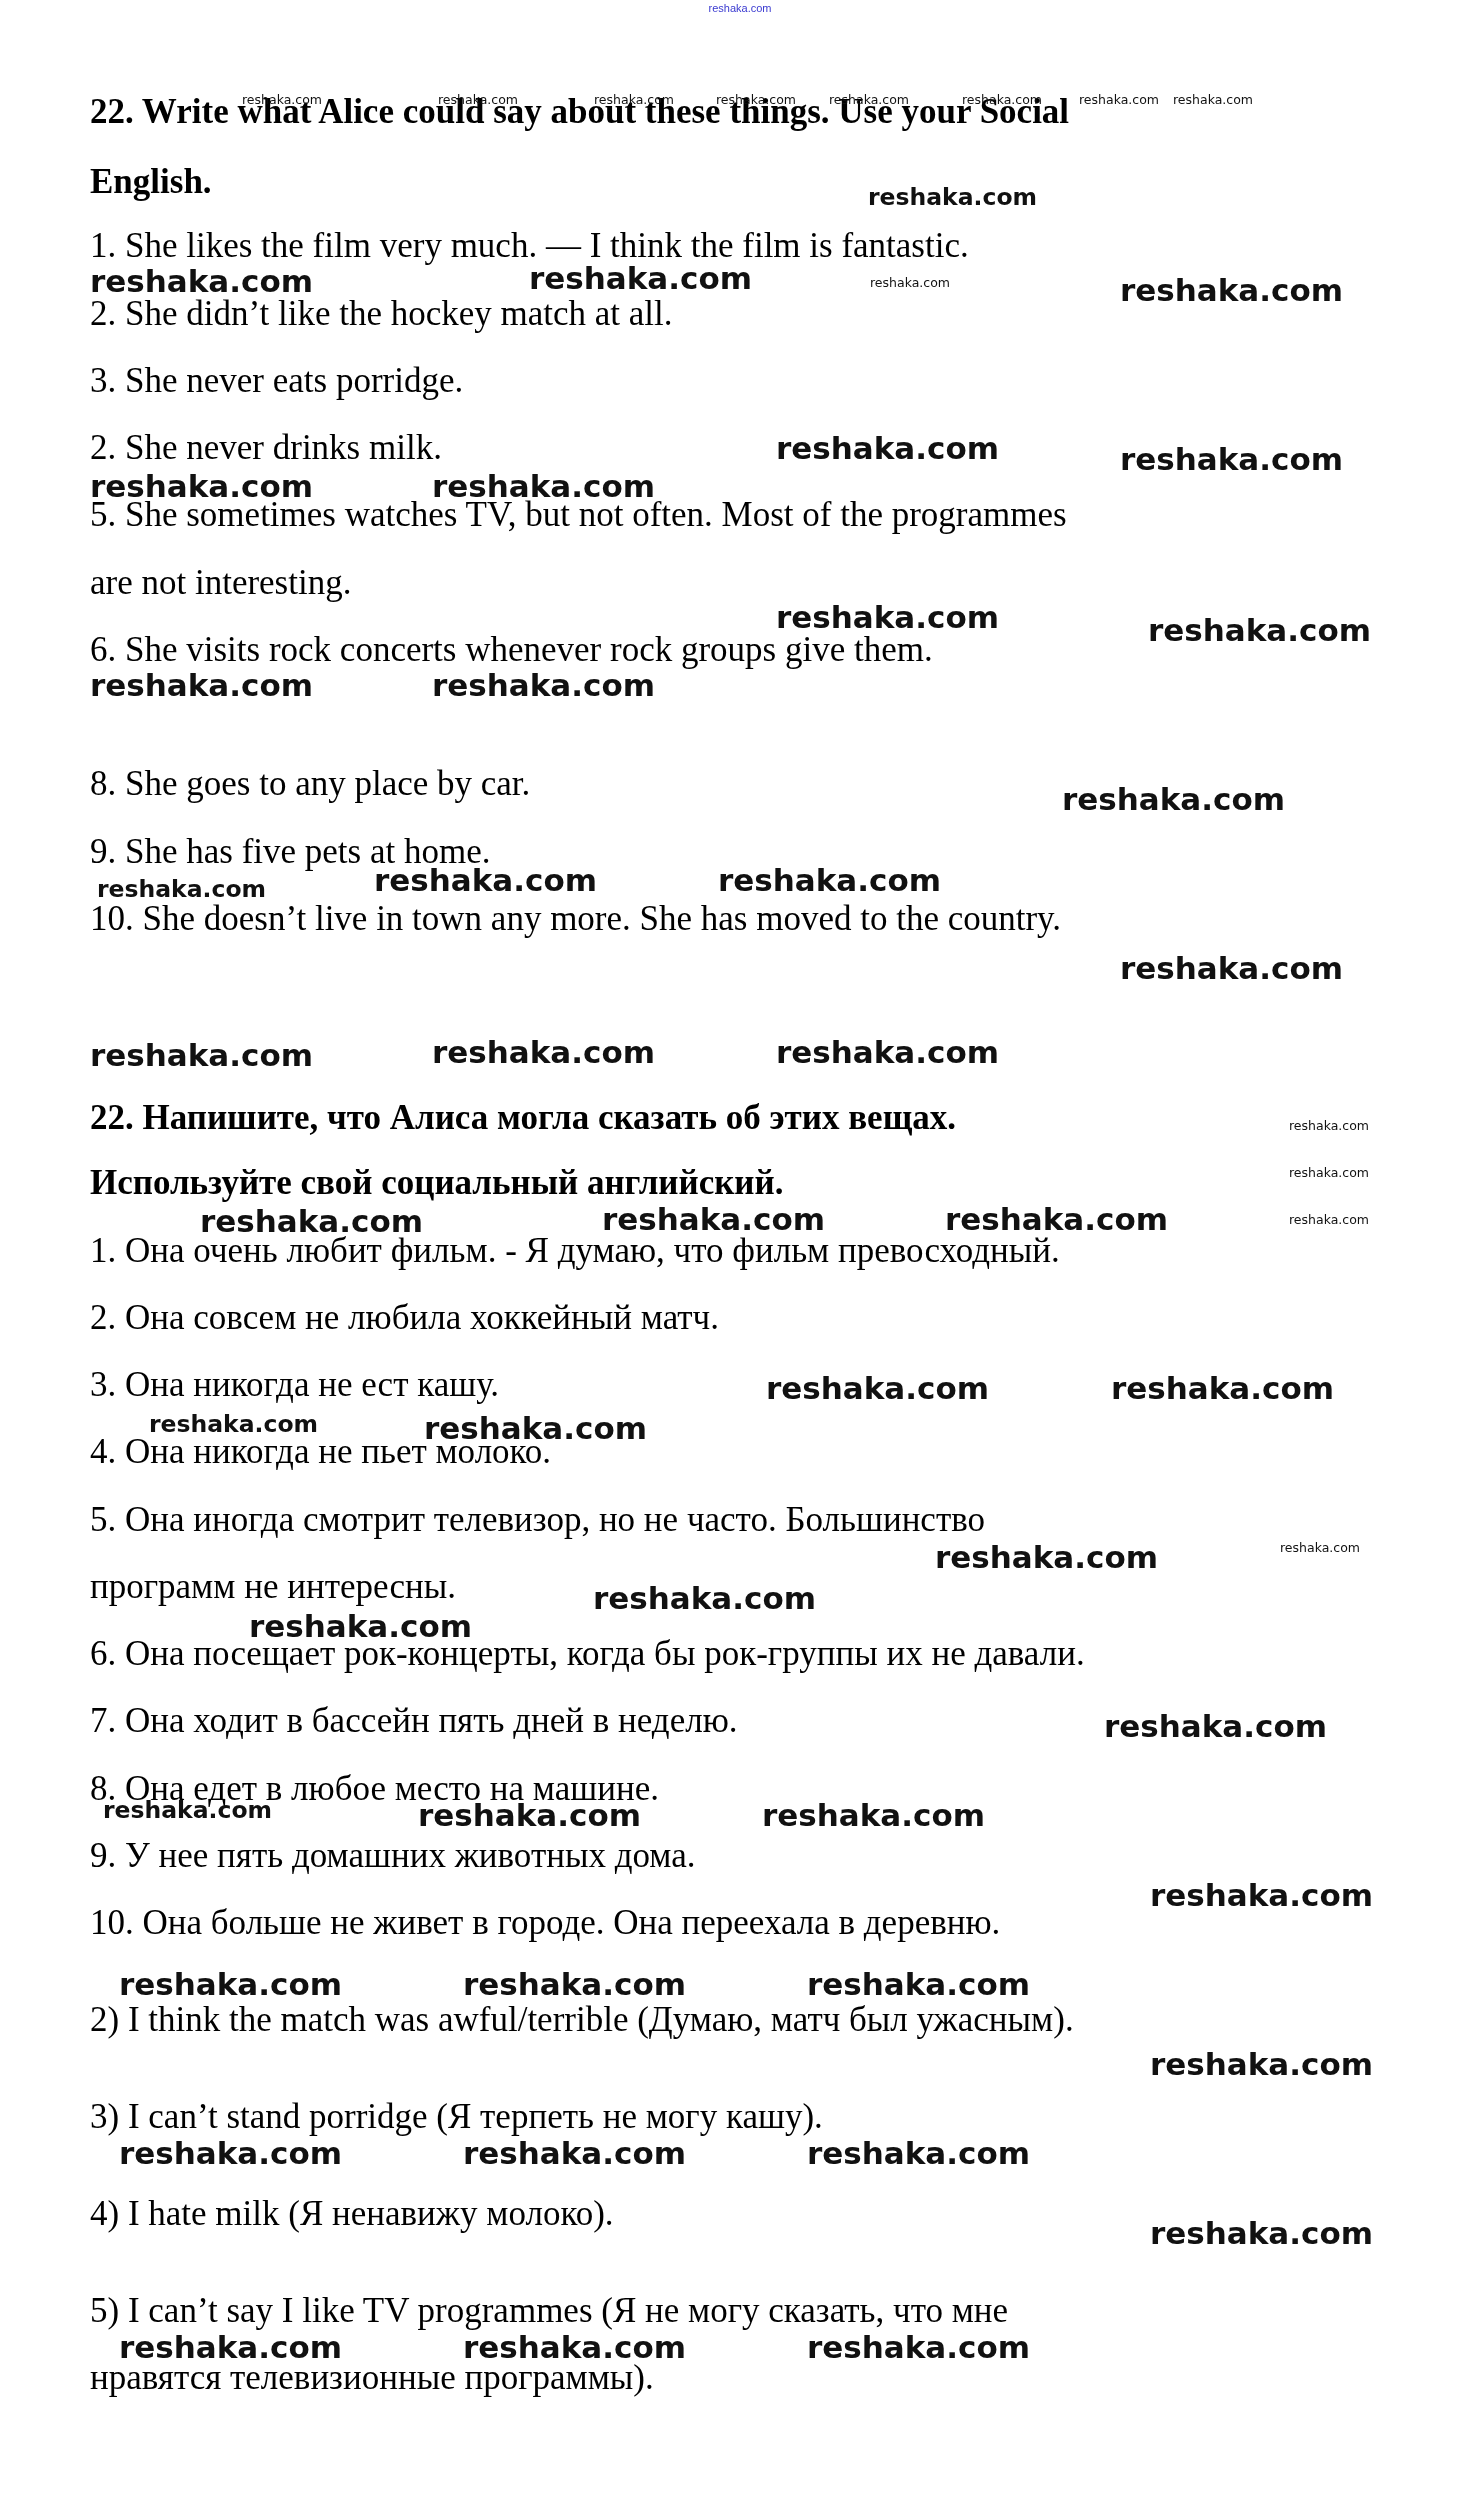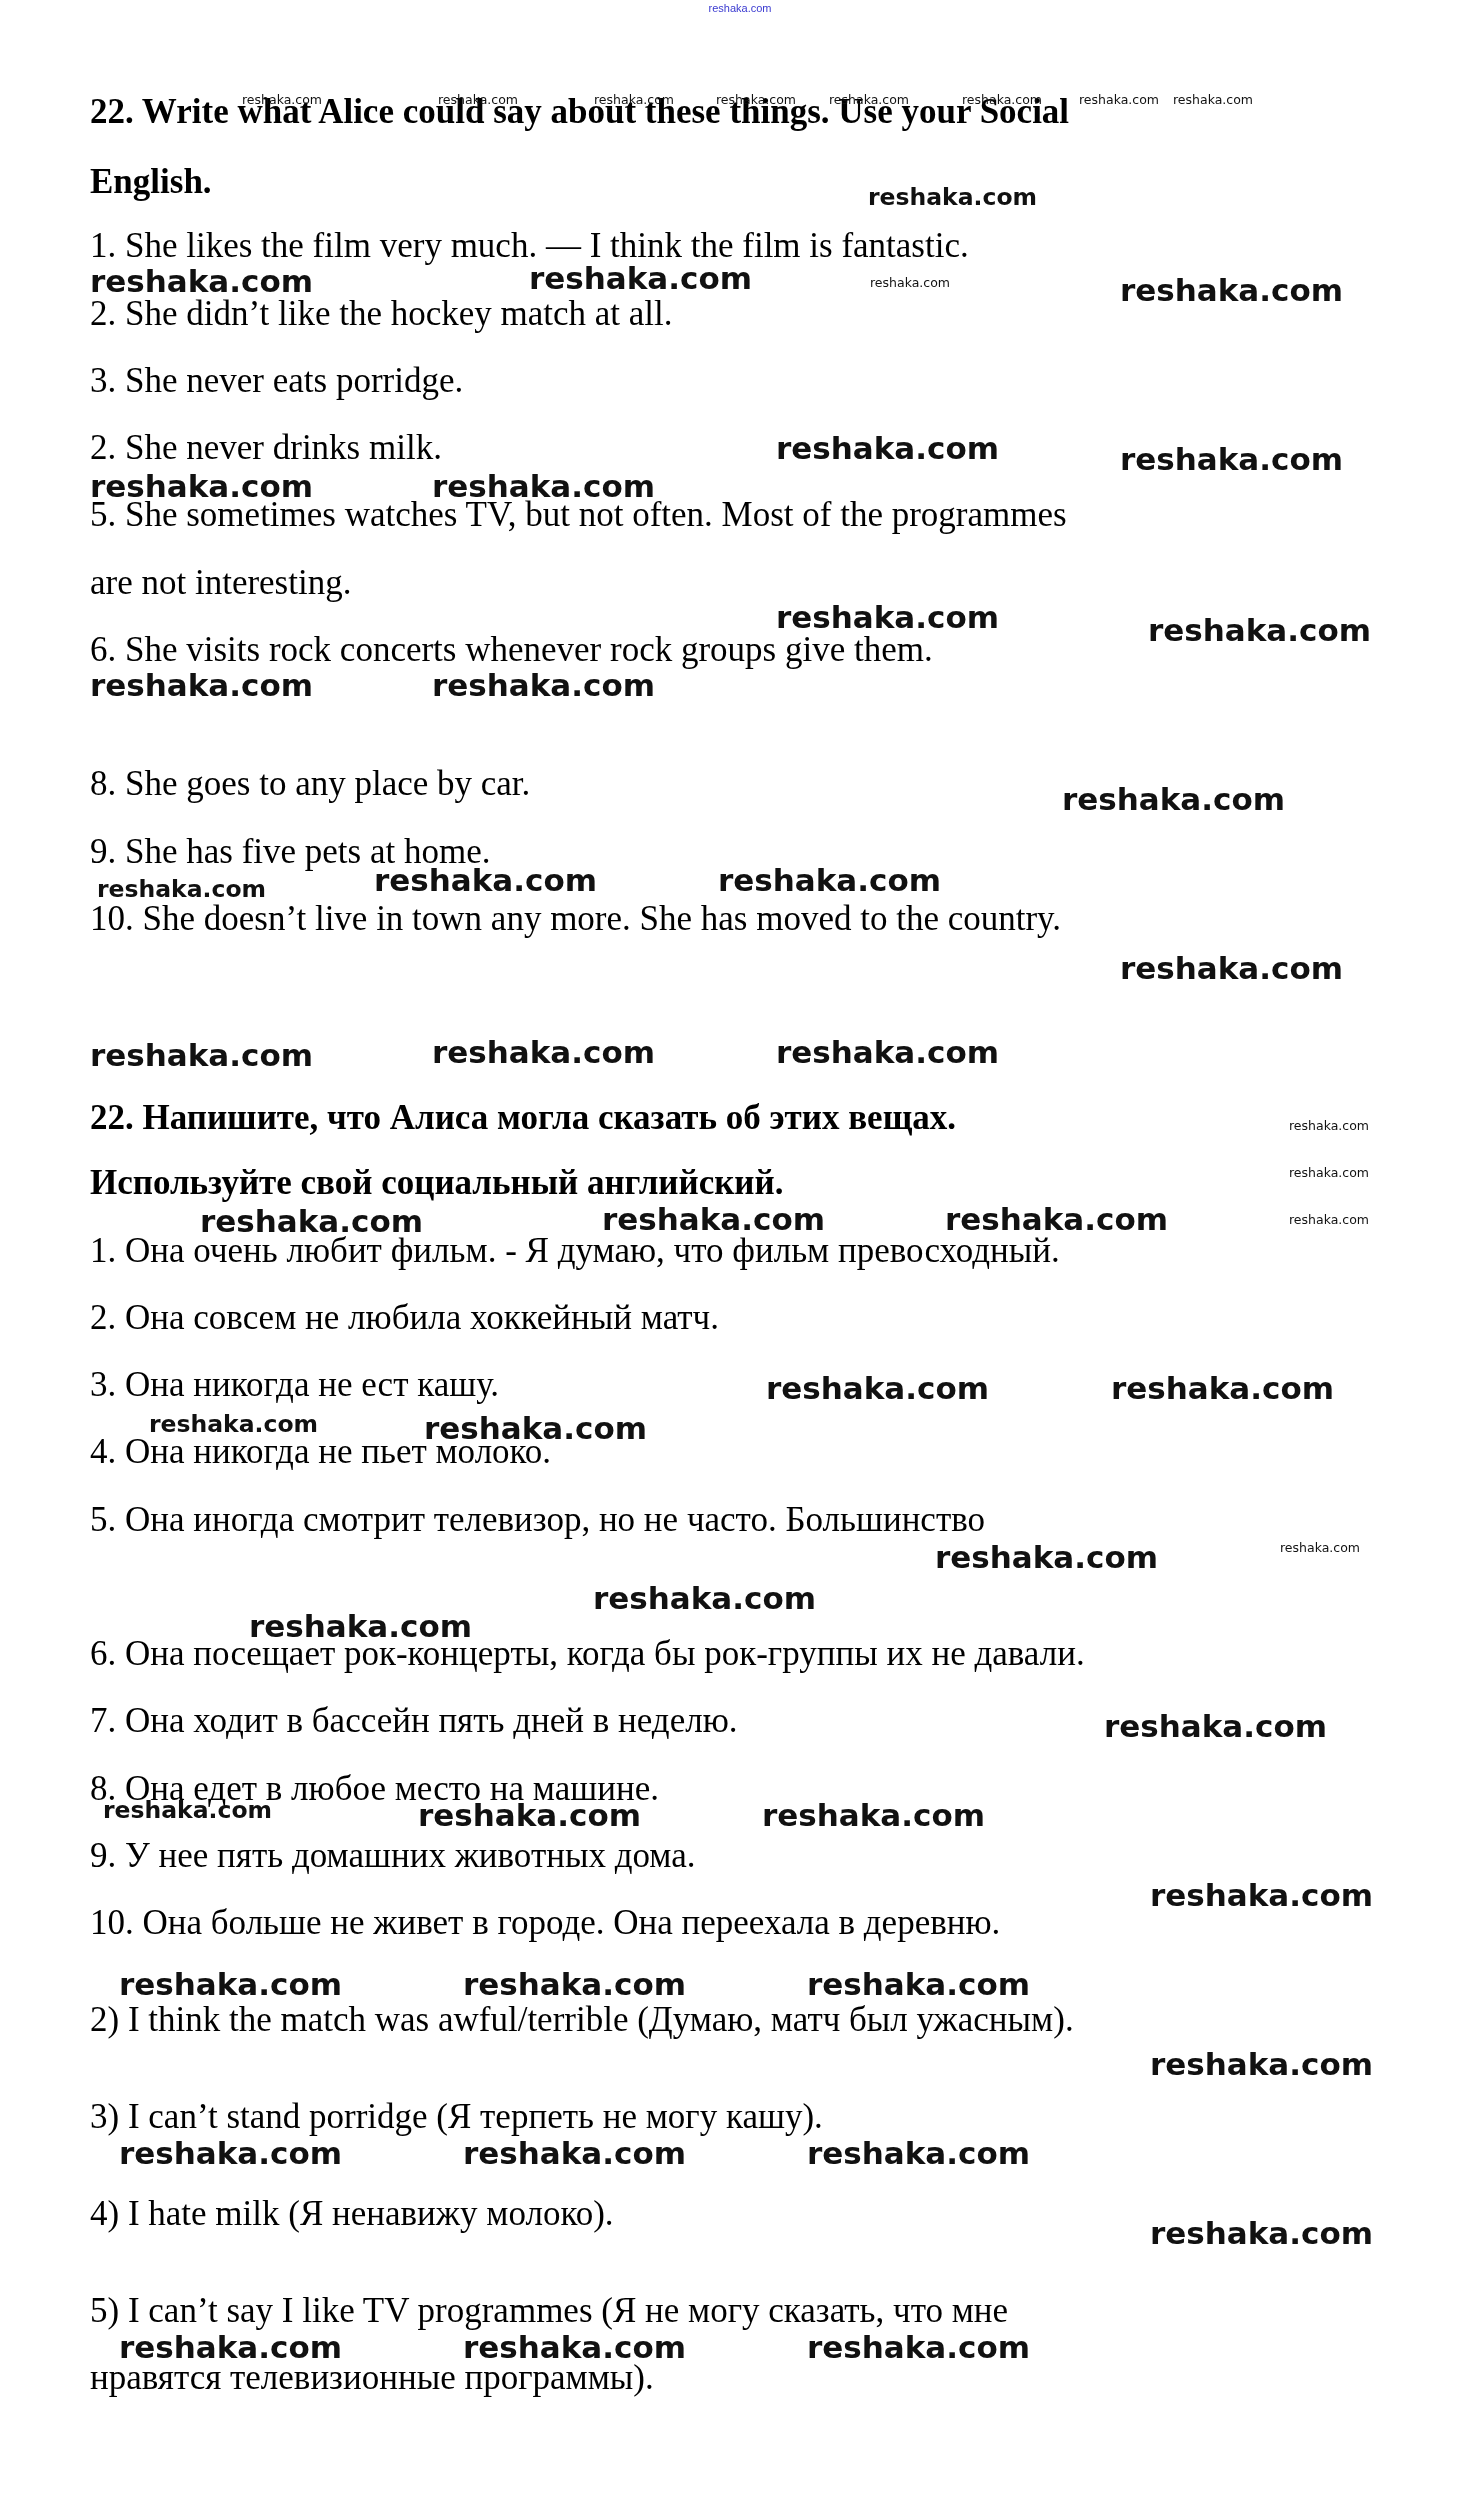--- a/index.html
+++ b/index.html
@@ -43,20 +43,21 @@
   <div class="line" style="top:834px">9. She has five pets at home.</div>
   <div class="line" style="top:901px">10. She doesn’t live in town any more. She has moved to the country.</div>
 
   <div class="line bold" style="top:1100px">22. Напишите, что Алиса могла сказать об этих вещах.</div>
   <div class="line bold" style="top:1165px">Используйте свой социальный английский.</div>
   <div class="line" style="top:1233px">1. Она очень любит фильм. - Я думаю, что фильм превосходный.</div>
   <div class="line" style="top:1300px">2. Она совсем не любила хоккейный матч.</div>
   <div class="line" style="top:1367px">3. Она никогда не ест кашу.</div>
   <div class="line" style="top:1434px">4. Она никогда не пьет молоко.</div>
   <div class="line" style="top:1502px">5. Она иногда смотрит телевизор, но не часто. Большинство</div>
+  <div class="line" style="top:1569px">программ не интересны.</div>
   <div class="line" style="top:1636px">6. Она посещает рок-концерты, когда бы рок-группы их не давали.</div>
   <div class="line" style="top:1703px">7. Она ходит в бассейн пять дней в неделю.</div>
   <div class="line" style="top:1771px">8. Она едет в любое место на машине.</div>
   <div class="line" style="top:1838px">9. У нее пять домашних животных дома.</div>
   <div class="line" style="top:1905px">10. Она больше не живет в городе. Она переехала в деревню.</div>
 
   <div class="line" style="top:2002px">2) I think the match was awful/terrible (Думаю, матч был ужасным).</div>
   <div class="line" style="top:2099px">3) I can’t stand porridge (Я терпеть не могу кашу).</div>
   <div class="line" style="top:2196px">4) I hate milk (Я ненавижу молоко).</div>
   <div class="line" style="top:2293px">5) I can’t say I like TV programmes (Я не могу сказать, что мне</div>

